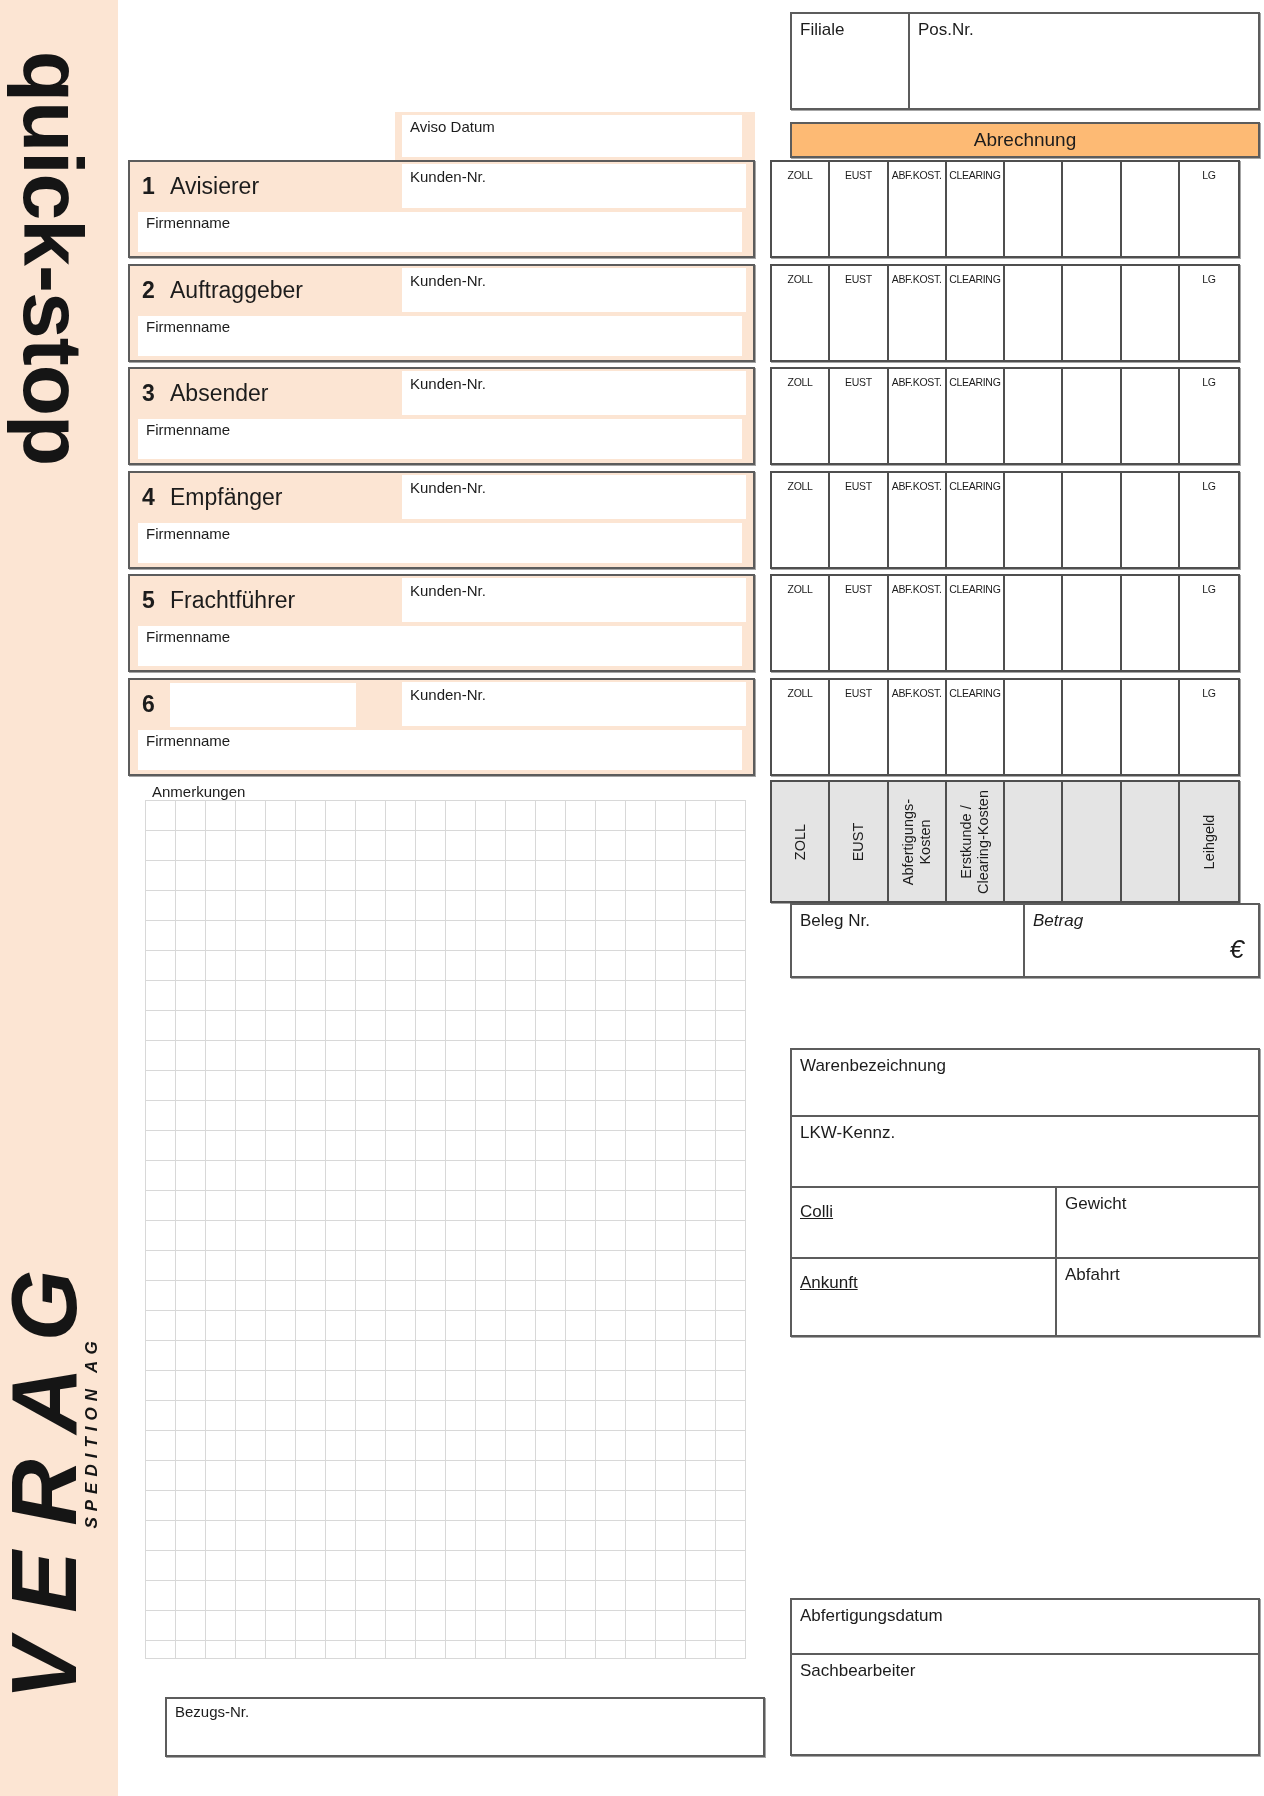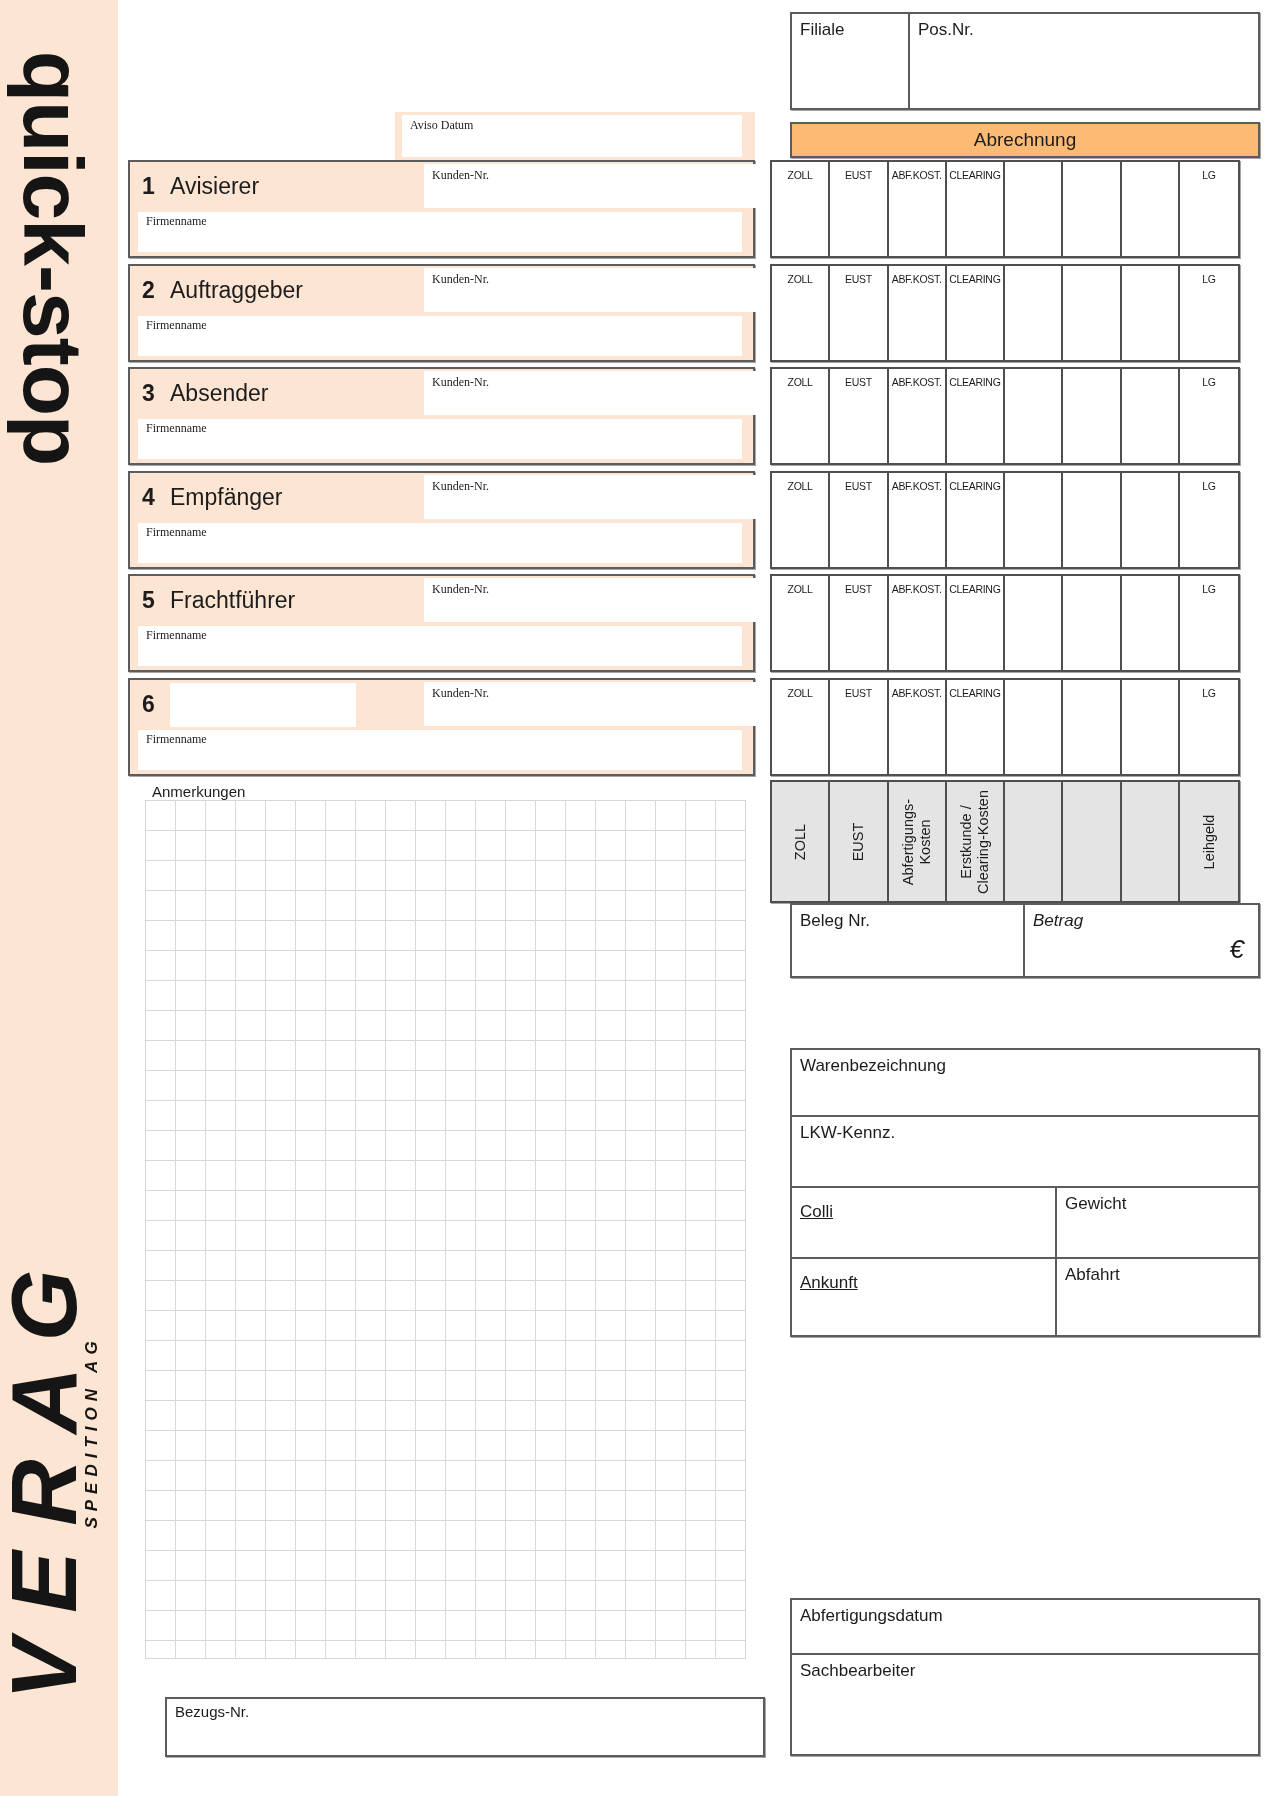--- a/index.html
+++ b/index.html
@@ -16,40 +16,40 @@
   .verag{
     position:absolute;left:44px;top:1472px;transform:translate(-50%,-50%) rotate(-90deg);
     font-size:92px;font-weight:bold;font-style:italic;letter-spacing:0.28em;white-space:nowrap;color:#151515;
   }
   .verag-sub{
     position:absolute;left:92px;top:1432px;transform:translate(-50%,-50%) rotate(-90deg);
     font-size:17px;font-weight:bold;font-style:italic;letter-spacing:6px;white-space:nowrap;color:#151515;
   }
   
   .box{position:absolute;border:2px solid #5c5c5c;box-sizing:border-box;background:#ffffff;box-shadow:1px 1px 0 #a6a6a6;margin-left:20px;}
-  .lbl15{font-size:12px;line-height:1.1;font-family:Liberation Serif, serif;}
+  .lbl15{font-size:15px;line-height:1.1;}
   .lbl17{font-size:17px;line-height:1.15;}
   
   .abfart-box{position:absolute;left:128px;top:15px;width:627px;height:92px;background:#c9c9c9;}
   .abfart-label{position:absolute;left:12px;top:6px;font-size:23px;}
   .abfart-input{position:absolute;left:12px;top:36px;width:603px;height:48px;background:#ffffff;}
   
   .filiale-box{left:770px;top:12px;width:470px;height:98px;display:flex;}
   .filiale-cell{width:118px;border-right:2px solid #5c5c5c;box-sizing:border-box;padding:6px 8px;}
   .posnr-cell{flex:1;padding:6px 8px;box-sizing:border-box;}
   
   .aviso-wrap{position:absolute;left:395px;top:112px;width:360px;height:48px;background:#fce5d3;}
   .aviso-field{position:absolute;left:7px;top:3px;width:340px;height:42px;background:#ffffff;}
   .aviso-field .f-label{position:absolute;left:8px;top:4px;}
   
   .sec{position:absolute;left:128px;width:627px;height:98px;border:2px solid #5c5c5c;box-sizing:border-box;
        background:#fce5d3;box-shadow:1px 1px 0 #a6a6a6;}
   .sec-num{position:absolute;left:12px;top:11px;font-size:23px;font-weight:bold;}
   .sec-title{position:absolute;left:40px;top:11px;font-size:23px;}
-  .kn-field{position:absolute;left:272px;top:2px;width:344px;height:44px;background:#ffffff;margin-left:22px;}
+  .kn-field{position:absolute;left:272px;top:2px;width:344px;height:44px;background:#ffffff;}
   .kn-field .f-label{position:absolute;left:8px;top:5px;}
   .fn-field{position:absolute;left:8px;top:50px;width:604px;height:40px;background:#ffffff;}
   .fn-field .f-label{position:absolute;left:8px;top:3px;}
   .blank-title-field{position:absolute;left:40px;top:3px;width:186px;height:44px;background:#ffffff;}
   
   .abr-header{left:770px;top:122px;width:470px;height:36px;background:#fdba74;display:flex;align-items:center;justify-content:center;font-size:19px;}
   .abr-block{position:absolute;left:770px;width:470px;height:98px;border:2px solid #4f4f4f;box-sizing:border-box;
              background:#ffffff;display:grid;grid-template-columns:repeat(8,1fr);box-shadow:1px 1px 0 #a6a6a6;}
   .abr-cell{border-right:2px solid #4f4f4f;box-sizing:border-box;text-align:center;padding-top:3px;}
   .abr-cell:last-child{border-right:none;}

